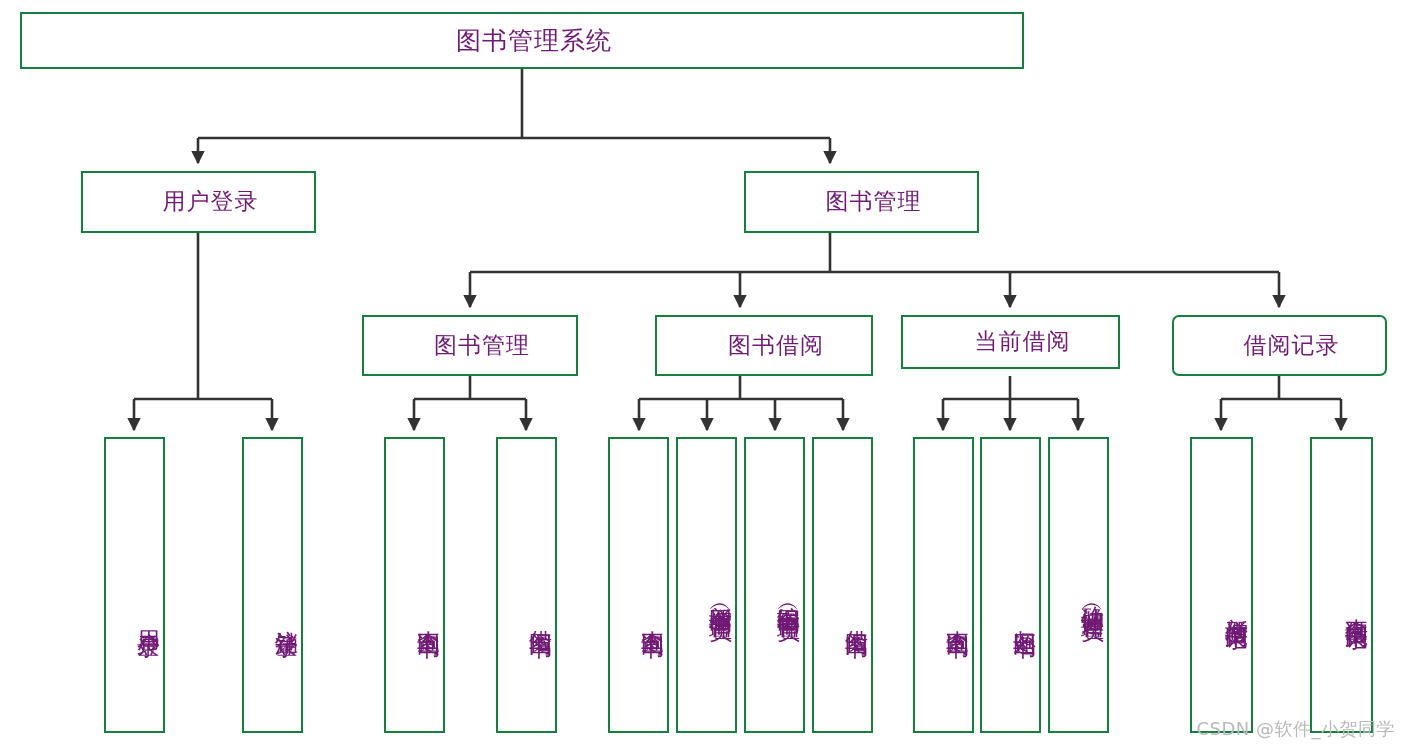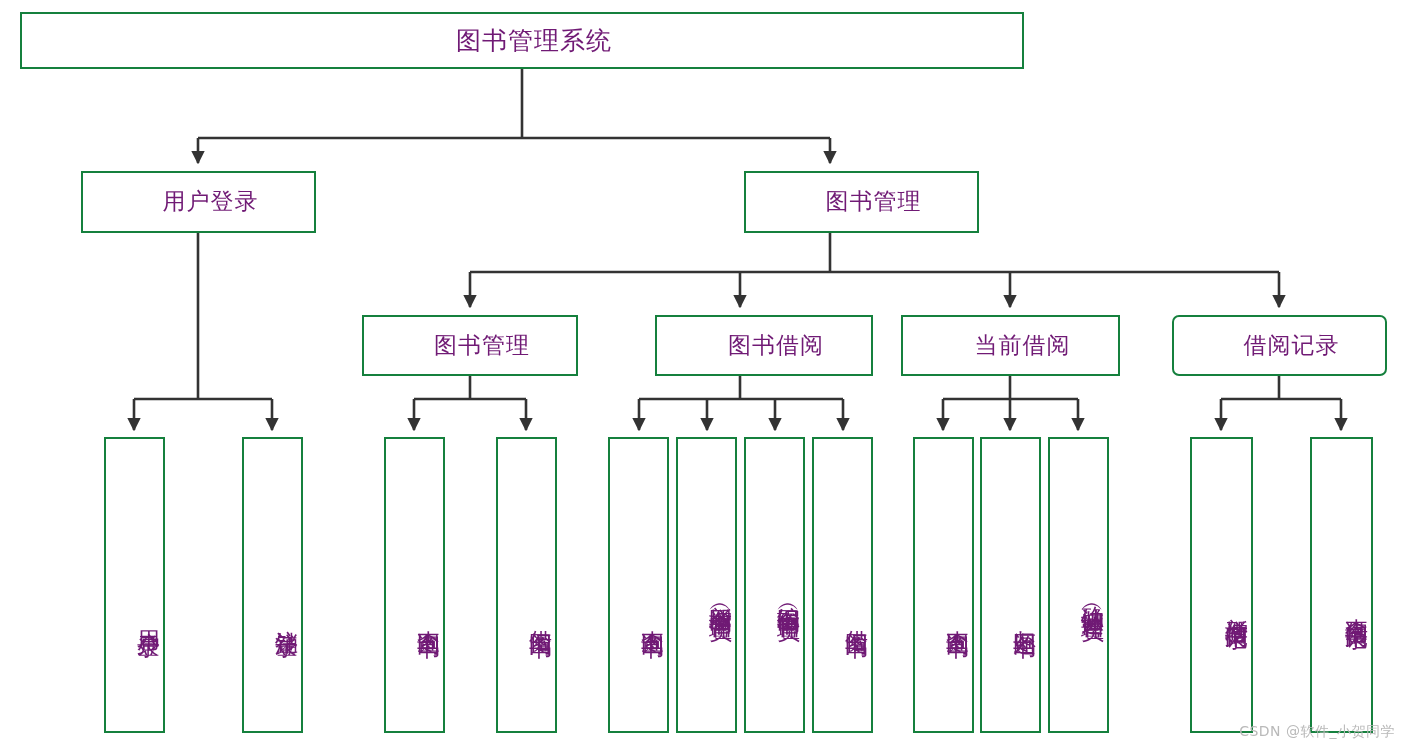--- a/index.html
+++ b/index.html
@@ -56,21 +56,21 @@
   .node-v.pad-small { padding-top: 62px; }
   .node-v.pad-mid   { padding-top: 42px; }
   .node-v.pad-tiny  { padding-top: 24px; }
   .node-title {
     font-size: 25px;
   }
   #watermark {
     position: absolute;
     right: 10px;
     bottom: 6px;
-    font-size: 14px;
+    font-size: 18px;
     color: #b9b9b9;
     white-space: nowrap;
     letter-spacing: 0.5px;
   }
 </style>
 </head>
 <body>
 
 <div id="diagram-root">
 
@@ -135,21 +135,21 @@
   <div class="node node-h" style="left:744px; top:171px; width:235px; height:62px;">
     <span>图书管理</span>
   </div>
 
   <div class="node node-h" style="left:362px; top:315px; width:216px; height:61px;">
     <span>图书管理</span>
   </div>
   <div class="node node-h" style="left:631px; top:315px; width:218px; height:61px;margin-left:24px;">
     <span>图书借阅</span>
   </div>
-  <div class="node node-h" style="left:901px; top:315px; width:219px; height:61px;">
+  <div class="node node-h" style="left:901px; top:315px; width:219px; height:54px;">
     <span>当前借阅</span>
   </div>
   <div class="node node-h" style="left:1172px; top:315px; width:215px; height:61px;border-radius:7px;">
     <span>借阅记录</span>
   </div>
 
   <div class="node node-v pad-small" style="left:104px; top:437px; width:61px; height:296px;">
     <span>用户登录</span>
   </div>
   <div class="node node-v pad-small" style="left:242px; top:437px; width:61px; height:296px;">

